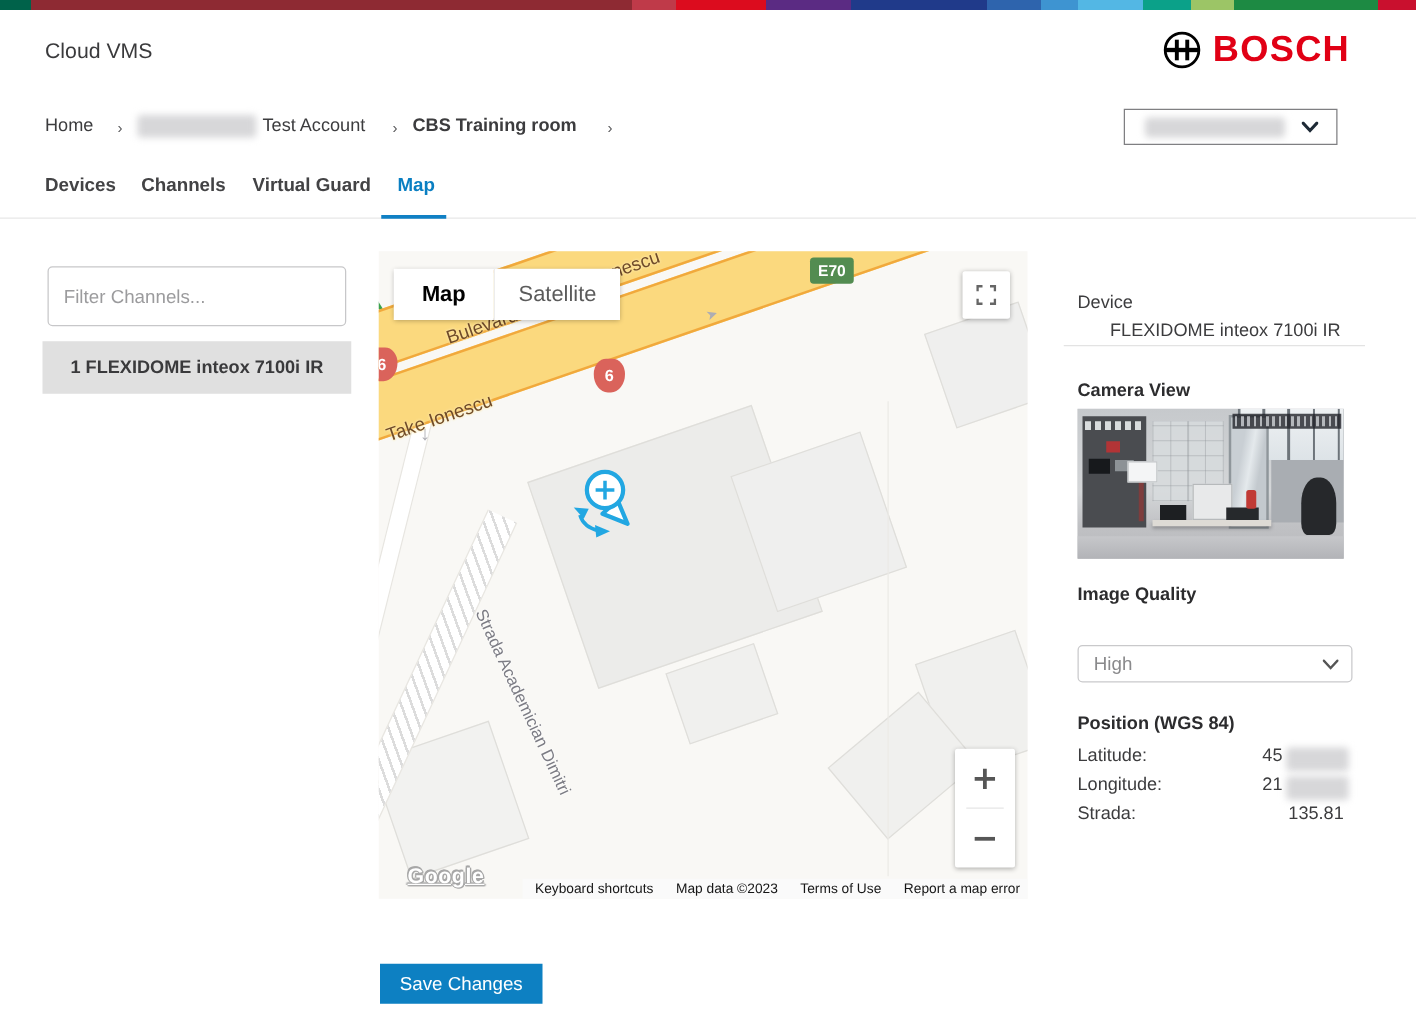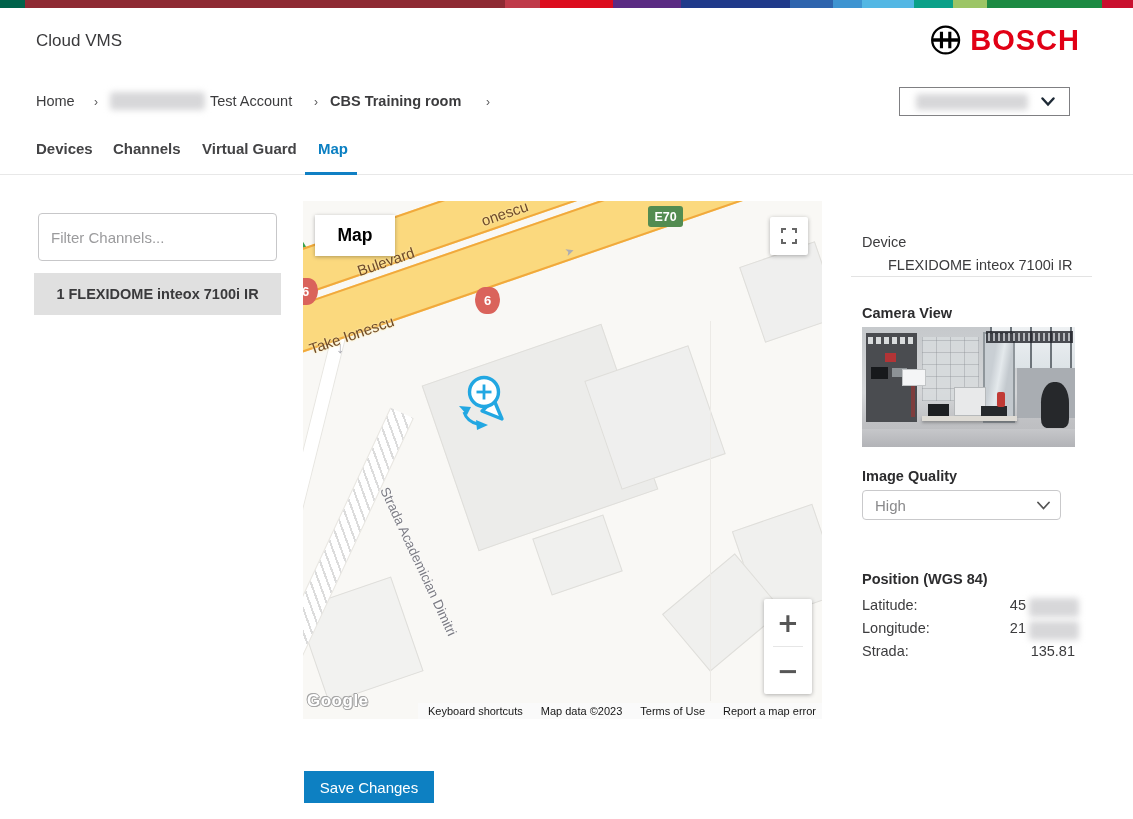--- a/index.html
+++ b/index.html
@@ -81,36 +81,36 @@
   #mt-map { width:80px; font-weight:bold; color:#000; }
   #mt-sat { width:101px; color:#5b5b5b; border-left:1px solid #ededed; }
   #fullscreen-btn { left:467px; top:16px; width:38px; height:38px; background:#fff; border-radius:2px;
     box-shadow:0 1px 4px rgba(0,0,0,.3); display:flex; align-items:center; justify-content:center; cursor:pointer; }
   #zoomctl { left:461px; top:398px; width:48px; height:95px; background:#fff; border-radius:2px;
     box-shadow:0 1px 4px rgba(0,0,0,.3); display:flex; flex-direction:column; align-items:center; cursor:pointer; }
   .zbtn { width:48px; height:47px; display:flex; align-items:center; justify-content:center;
     font-size:26px; font-weight:bold; color:#565656; cursor:pointer; font-family:"DejaVu Sans",sans-serif; }
   #zdiv { width:30px; height:1px; background:#e6e6e6; }
 
-  #google-logo { left:4px; top:490px; font-size:17px; font-weight:bold; color:#fff; letter-spacing:.5px;
-    text-shadow:-1px 0 #a7a7a7,1px 0 #a7a7a7,0 -1px #a7a7a7,0 1px #a7a7a7,1px 1px #a7a7a7,-1px -1px #a7a7a7; }
+  #google-logo { left:23px; top:490px; font-size:17px; font-weight:bold; color:#fff; letter-spacing:.5px;
+    text-shadow:-1px 0 #a7a7a7,1px 0 #a7a7a7,0 -1px #a7a7a7,0 1px #a7a7a7,1px 1px #a7a7a7,-1px -1px #a7a7a7;text-decoration:underline; }
   #attrib { right:0; bottom:0; height:16px; background:rgba(250,250,250,.85); display:flex; align-items:center;
     gap:18px; padding:0 6px 0 10px; font-size:11px; color:#161616; white-space:nowrap; }
   #attrib span { cursor:pointer; }
 
   
   #cam-marker { left:148px; top:168px; width:66px; height:66px; }
 
   
   .rp-label { font-size:14.5px; color:#3c3c3e; }
   .rp-bold { font-size:14.5px; font-weight:bold; color:#2c2c2e; }
   #device-divider { left:851px; top:276px; width:241px; height:1px; background:#e3e3e3; }
   #camera-thumb { left:862px; top:327px; width:213px; height:120px; overflow:hidden; background:#c9ccce; }
   #camera-thumb div { position:absolute; }
-  #quality-select { left:862px; top:490px; width:199px; height:30px; border:1px solid #c9c9cb; border-radius:4px;
+  #quality-select { left:862px; top:516px; width:220px; height:30px; border:1px solid #c9c9cb; border-radius:4px;
     background:#fff; display:flex; align-items:center; justify-content:space-between; padding:0 10px 0 12px;
     font-size:15px; color:#8a8a8c; cursor:pointer; }
   .pos-label { font-size:14.5px; color:#3c3c3e; }
   .pos-val { font-size:14.5px; color:#3c3c3e; text-align:right; }
 
   
   #save-btn { left:304px; top:771px; width:130px; height:32px; background:#0d80c2; color:#fff; border:none;
     font-family:"Liberation Sans",sans-serif; font-size:15px; cursor:pointer; }
 
   
@@ -222,20 +222,21 @@
       <circle cx="33" cy="23" r="14.5" fill="#fff" stroke="#22a7e2" stroke-width="3.4"></circle>
       <line x1="33" y1="15.5" x2="33" y2="30.5" stroke="#22a7e2" stroke-width="2.8"></line>
       <line x1="25.5" y1="23" x2="40.5" y2="23" stroke="#22a7e2" stroke-width="2.8"></line>
       <path d="M13 43 Q 16 53 28 55.5" fill="none" stroke="#22a7e2" stroke-width="3"></path>
       <path d="M16 46 L8 37 L20 38 Z" fill="#22a7e2"></path>
       <path d="M25 51 L37 56 L26 61 Z" fill="#22a7e2"></path>
     </svg>
 
     <div class="abs" id="maptype">
       <div class="mt" id="mt-map">Map</div>
+      <div class="mt" id="mt-sat">Satellite</div>
     </div>
 
     <div class="abs" id="fullscreen-btn">
       <svg width="16" height="16" viewBox="0 0 16 16">
         <path d="M1 5 V1 H5 M11 1 H15 V5 M15 11 V15 H11 M5 15 H1 V11" fill="none" stroke="#666" stroke-width="2"></path>
       </svg>
     </div>
 
     <div class="abs" id="zoomctl">
       <div class="zbtn">+</div>

